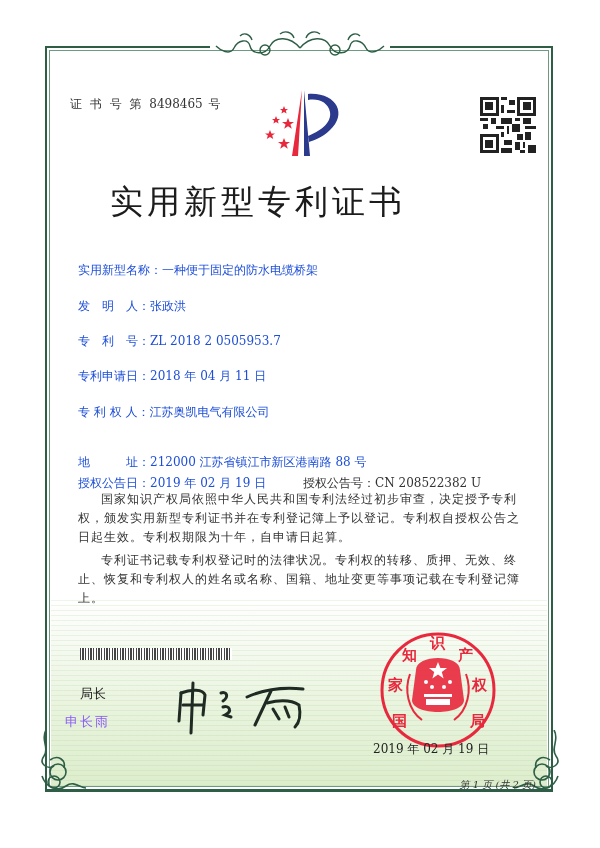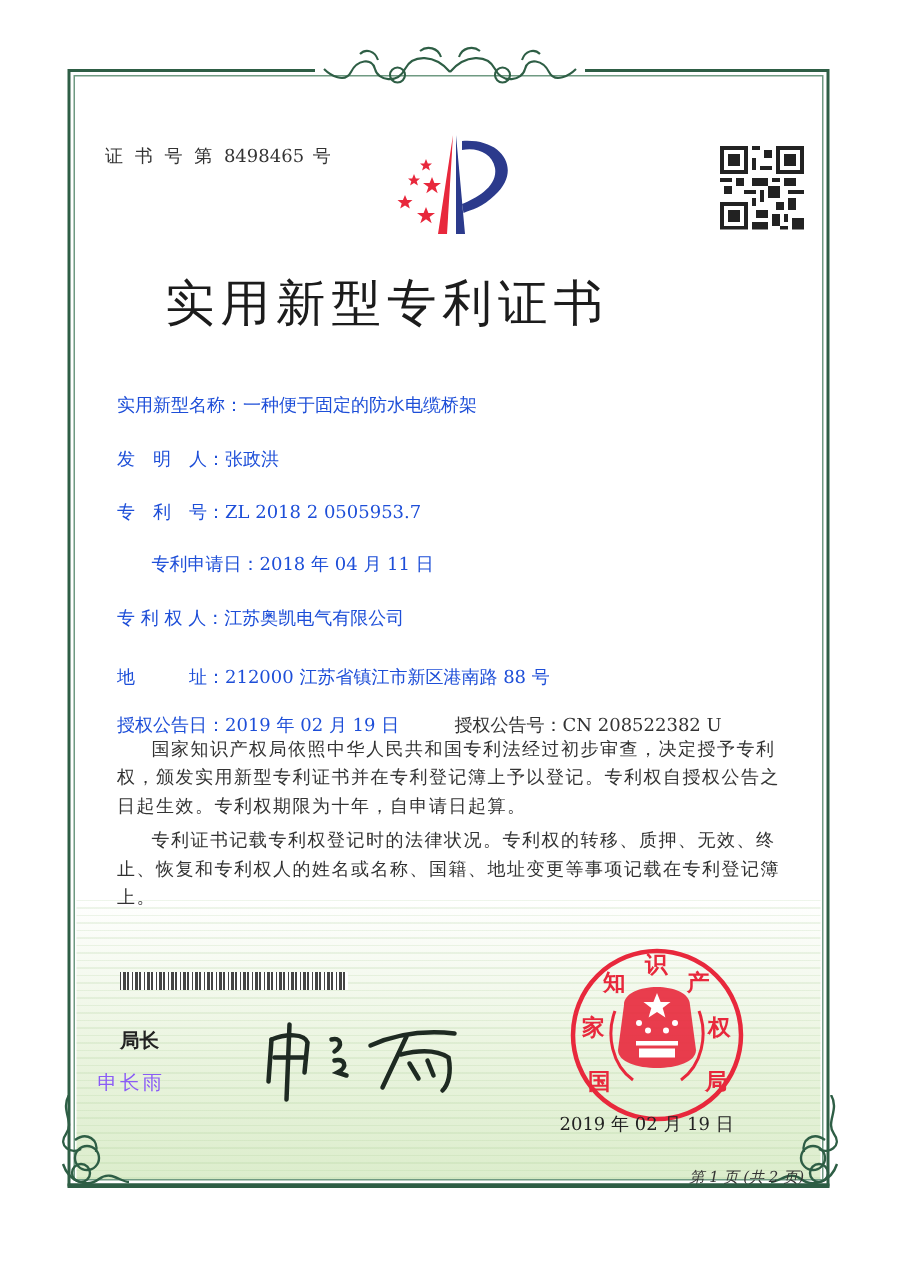--- a/index.html
+++ b/index.html
@@ -17,29 +17,29 @@
   .corner { position:absolute; width:50px; height:70px; }
   .corner.bl { left:36px; top:730px; }
   .corner.br { left:514px; top:730px; transform:scaleX(-1); }
   .cert-no { position:absolute; left:70px; top:96px; font-size:12px; letter-spacing:2px; color:#333; }
   .logo { position:absolute; left:258px; top:86px; width:90px; height:72px; }
   .qr { position:absolute; left:480px; top:97px; width:56px; height:56px; }
   .title { position:absolute; left:0; width:516px; top:180px; text-align:center;
            font-family:"DejaVu Sans", sans-serif; font-size:33px; letter-spacing:4px; color:#1c1c1c; }
   .field { position:absolute; left:78px; font-size:12px; color:#1d4ed8; white-space:nowrap; }
   .field .lbl { display:inline-block; }
-  .f1 { top:262px; } .f2 { top:298px; } .f3 { top:333px; } .f4 { top:368px;margin-left:23px; }
-  .f5 { top:404px; } .f6 { top:443px; } .f7 { top:475px; }
+  .f1 { top:262px; } .f2 { top:298px; } .f3 { top:333px; } .f4 { top:368px; }
+  .f5 { top:404px; } .f6 { top:454px; } .f7 { top:475px; }
   .f7b { position:absolute; left:303px; top:475px; font-size:12px; color:#333; white-space:nowrap; }
   .body-text { position:absolute; left:78px; width:444px; font-size:12px; line-height:19px;
                color:#333; text-indent:23px; letter-spacing:1px; }
   .p1 { top:490px; } .p2 { top:551px; }
   .barcode { position:absolute; left:80px; top:648px; width:152px; height:12px;
      background:repeating-linear-gradient(to right, #444 0 1px, #fff 1px 2px, #444 2px 4px, #fff 4px 5px, #444 5px 6px, #fff 6px 8px); }
-  .director-title { position:absolute; left:80px; top:685px; font-family:"DejaVu Sans", sans-serif; font-size:13px; color:#222;font-weight:bold; }
+  .director-title { position:absolute; left:80px; top:685px; font-family:"DejaVu Sans", sans-serif; font-size:13px; color:#222; }
   .director-name { position:absolute; left:65px; top:713px; font-family:Liberation Sans, sans-serif; font-size:13px; letter-spacing:2px; color:#8b5cf6; }
   .signature { position:absolute; left:175px; top:675px; width:140px; height:60px; }
   .seal { position:absolute; left:378px; top:630px; width:120px; height:120px; }
   .seal-date { position:absolute; left:373px; top:741px; font-size:12px; color:#222; }
   .page-num { position:absolute; left:0; width:536px; top:778px; text-align:right; font-size:10px; color:#333;font-style:italic; }
   .bottom-rule { position:absolute; left:45px; top:789px; width:508px; height:3px; background:#2e5e45; }
   .back-note { position:absolute; left:0; width:600px; top:815px; text-align:center; font-size:11px; color:#333; letter-spacing:1px;margin-top:36px; }
 </style>
 </head>
 <body>

